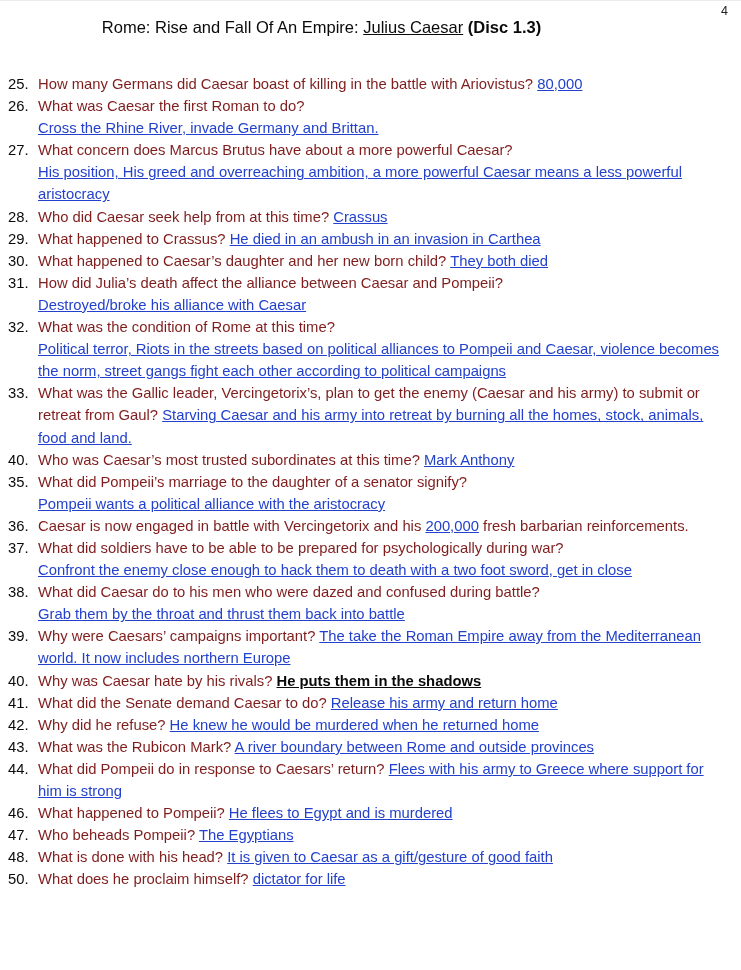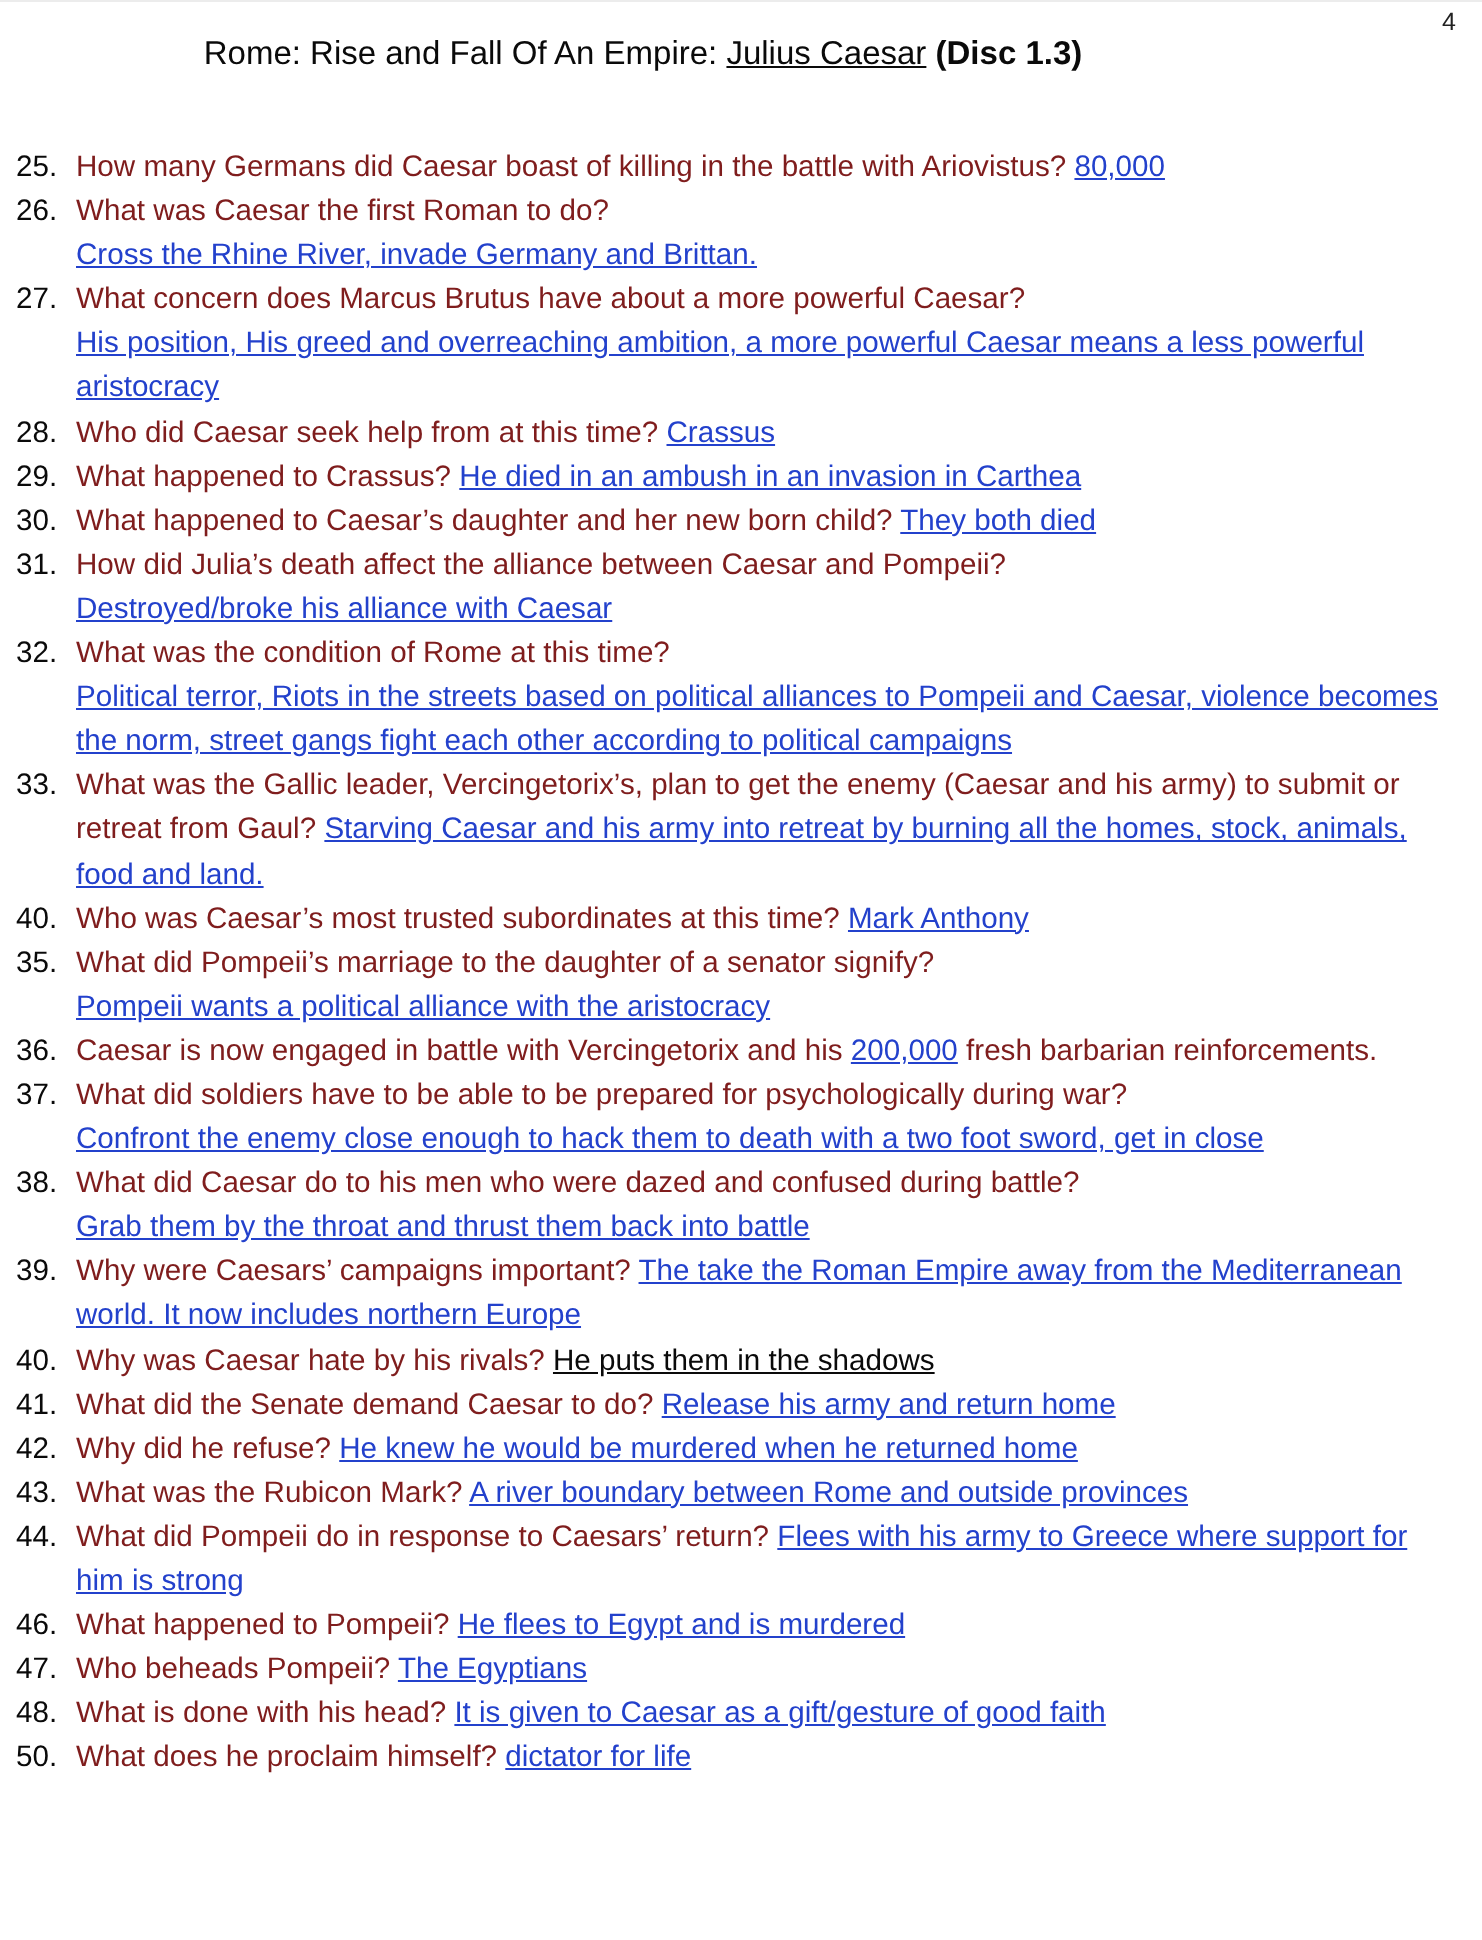--- a/index.html
+++ b/index.html
@@ -48,20 +48,21 @@
   }
   .q-text { color: #7f1d1d; }
   .answer {
     color: var(--answer-blue, #2341cc);
     text-decoration: underline;
     text-decoration-color: var(--answer-blue, #2341cc);
   }
   .answer-black {
     color: #0a0a0a;
     text-decoration: underline;
+    font-weight: bold;
   }
 </style>
 </head>
 <body>
 
 <div class="page">
   <div class="page-num">4</div>
 
   <div class="doc-title">
     <span>Rome: Rise and Fall Of An Empire: </span><span class="u">Julius Caesar</span><span class="b"> (Disc 1.3)</span>

